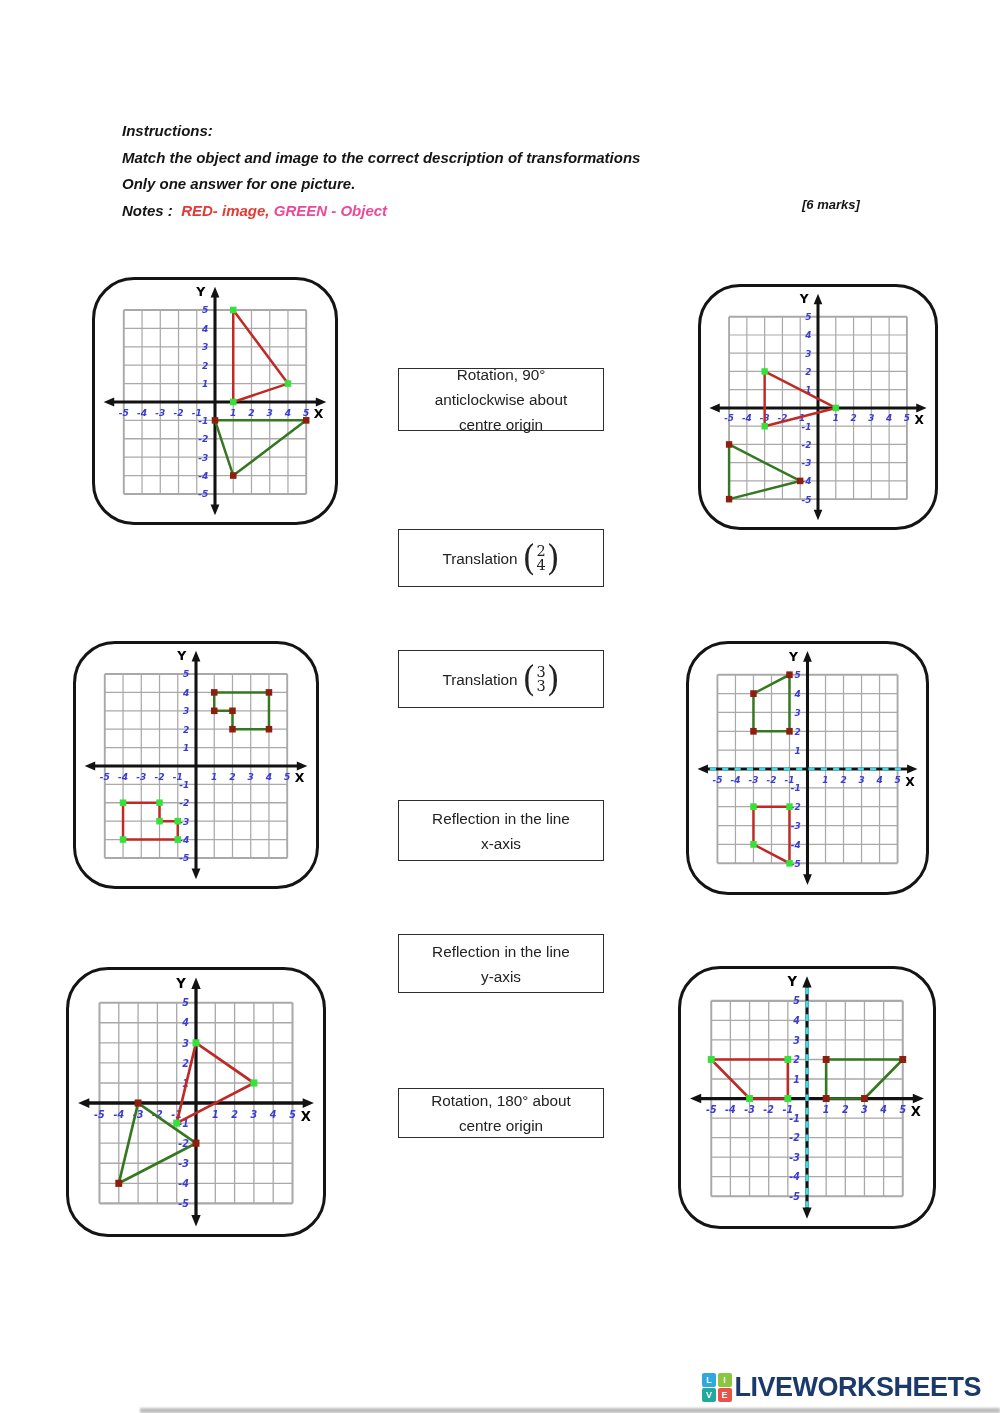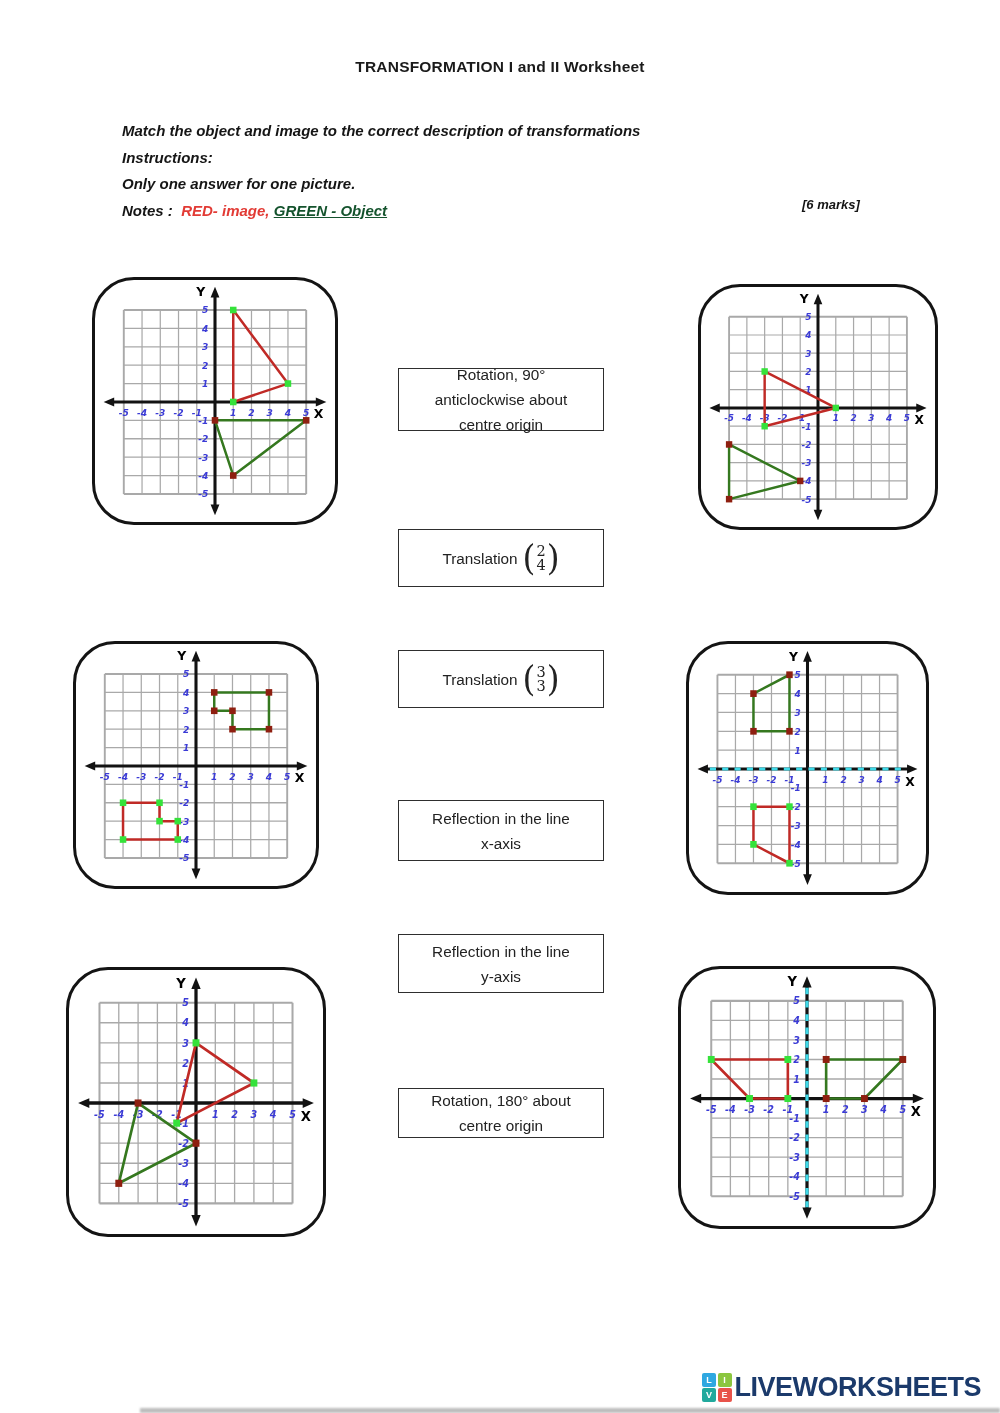--- a/index.html
+++ b/index.html
@@ -33,30 +33,29 @@
              font-size:9px;font-weight:bold;border-radius:2px;}
   .logo-text{font-size:27px;font-weight:bold;letter-spacing:-.5px;}
   .edge-strip{position:absolute;left:140px;top:1408px;width:860px;height:5px;
               background:#7d7d7d;opacity:.5;filter:blur(1px);}
 </style>
 </head>
 <body>
 
 <div id="page">
 
-  <div class="title">TRANSFORMATION I and II Worksheet</div>
 
   <div class="instructions">
+    <div>Instructions:</div>
     <div>Match the object and image to the correct description of transformations</div>
-    <div>Instructions:</div>
     <div>Only one answer for one picture.</div>
     <div>
       <span>Notes :</span>&nbsp;
       <span style="color: rgb(226, 59, 53);">RED- image,</span>
-      <span style="color: #14532d; text-decoration: underline;">GREEN - Object</span>
+      <span style="color: #ec4899;">GREEN - Object</span>
     </div>
   </div>
   <div class="marks">[6 marks]</div>
 
   <div class="panel" style="left:92px;top:277px;width:246px;height:248px">
       <svg viewBox="0 0 250 250" preserveAspectRatio="none">
         <line x1="30" y1="31" x2="30" y2="221" stroke="#a9a9a9" stroke-width="2"></line>
         <line x1="30" y1="221" x2="220" y2="221" stroke="#a9a9a9" stroke-width="2"></line>
         <line x1="49" y1="31" x2="49" y2="221" stroke="#a9a9a9" stroke-width="1.3"></line>
         <line x1="30" y1="202" x2="220" y2="202" stroke="#a9a9a9" stroke-width="1.3"></line>

